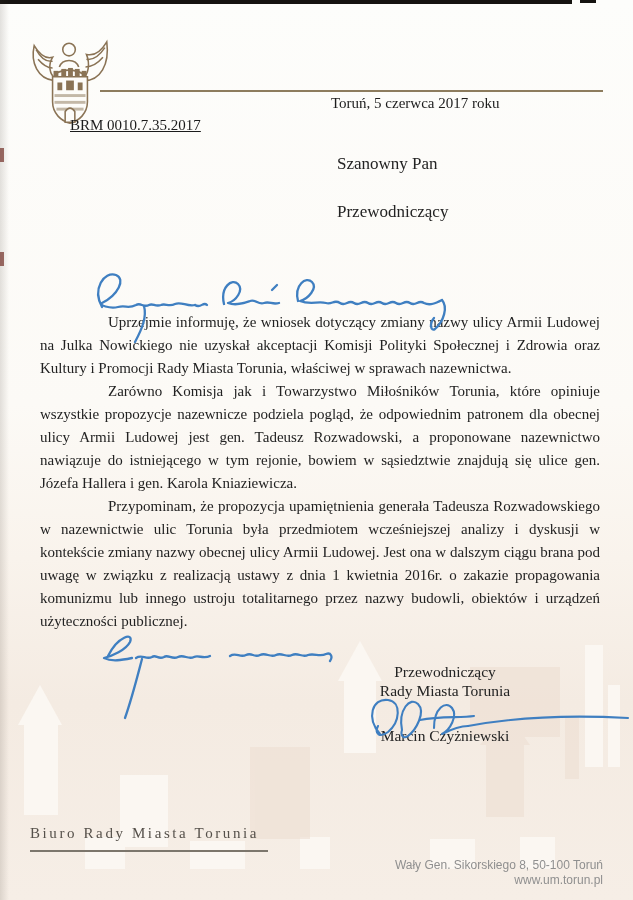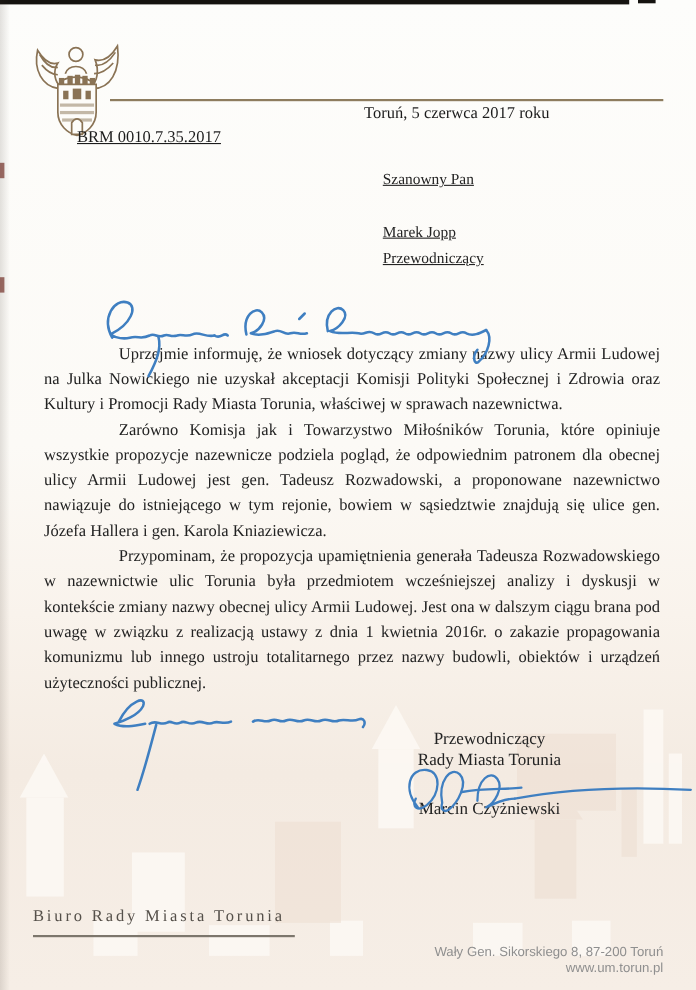--- a/index.html
+++ b/index.html
@@ -36,21 +36,21 @@
   .crest{position:absolute;left:26px;top:36px;width:88px;height:92px;z-index:2;}
   .title{
     position:absolute;left:95px;top:50px;width:512px;z-index:2;
     font-size:27px;letter-spacing:2.5px;text-align:center;
     color:var(--brand-brown);white-space:nowrap;
   }
   .title-rule{position:absolute;left:100px;top:90px;width:503px;height:2px;background:var(--brand-rule);z-index:2;}
   .date{position:absolute;left:331px;top:95px;font-size:15px;color:#1c1c1c;z-index:2;}
   .refno{position:absolute;left:70px;top:117px;font-size:15px;color:#1c1c1c;z-index:2;text-decoration:underline;}
   
-  .recipient{position:absolute;left:348px;top:152px;z-index:2;font-size:14px;line-height:24px;text-decoration:underline;}
+  .recipient{position:absolute;left:337px;top:152px;z-index:2;font-size:17px;line-height:24px;}
   .recipient .salut{margin-bottom:24px;}
   
   .hand{position:absolute;z-index:3;pointer-events:none;}
   .hand path{fill:none;stroke:var(--ink-blue);stroke-width:2.3;stroke-linecap:round;stroke-linejoin:round;}
   .hand.sig path{stroke-width:2.1;}
   .hand-greeting{left:86px;top:263px;width:372px;height:82px;}
   .hand-closing{left:92px;top:626px;width:256px;height:102px;}
   .hand-sig{left:350px;top:690px;width:284px;height:58px;}
   
   .body{position:absolute;left:40px;top:311px;width:560px;z-index:2;
@@ -133,21 +133,20 @@
     </g>
     <path class="fillw" d="M40,89 L40,78 Q45,71 50,78 L50,89 Z"></path>
   </svg>
 
   <div class="title-rule"></div>
   <div class="date">Toruń, 5 czerwca 2017 roku</div>
   <div class="refno">BRM 0010.7.35.2017</div>
 
   <div class="recipient">
     <div class="salut">Szanowny Pan</div>
-    <div>Marek Jopp</div>
     <div>Przewodniczący</div>
   </div>
 
   <svg class="hand hand-greeting" viewBox="0 0 372 82" aria-label="Szanowny Panie Przewodniczący">
     <path d="M16,44 C6,26 18,8 30,12 C40,16 32,32 16,40 C12,42 24,46 32,44 C40,42 42,46 50,42 C55,39 57,45 63,42 C67,40 69,44 75,42 C79,40 83,44 89,41 C95,38 101,44 109,42"></path>
     <path d="M58,43 C61,54 56,66 49,79"></path>
     <path d="M109,42 C115,46 117,38 121,42"></path>
     <path d="M138,41 C134,24 146,15 152,21 C158,27 150,38 142,40 C150,43 158,40 164,38 C170,36 172,42 178,40 C184,38 186,42 193,40"></path>
     <path d="M186,27 L191,22"></path>
     <path d="M212,38 C208,22 220,13 226,19 C232,25 222,36 214,38 C224,42 232,38 240,40 C246,42 248,36 254,40 C260,44 262,36 268,40 C274,44 276,36 282,40 C288,44 290,36 296,40 C302,44 304,36 310,40 C316,44 318,36 324,40 C330,44 332,36 338,40 C344,43 350,40 356,37"></path>
@@ -178,17 +177,17 @@
     <path d="M84,38 C84,18 96,10 102,18 C108,26 100,40 92,44 C100,40 110,36 118,36"></path>
     <path d="M70,30 C90,26 110,28 124,26"></path>
     <path d="M118,36 C150,30 205,24 278,28"></path>
   </svg>
 
   <div class="signame">Marcin Czyżniewski</div>
 
   <div class="footer-office">Biuro Rady Miasta Torunia</div>
   <div class="footer-rule"></div>
   <div class="footer-addr">
-    <div>Wały Gen. Sikorskiego 8, 87-200 Toruń</div>
+    <div>Wały Gen. Sikorskiego 8, 50-100 Toruń</div>
     <div>www.um.torun.pl</div>
   </div>
 
 </div>
 
 </body></html>

